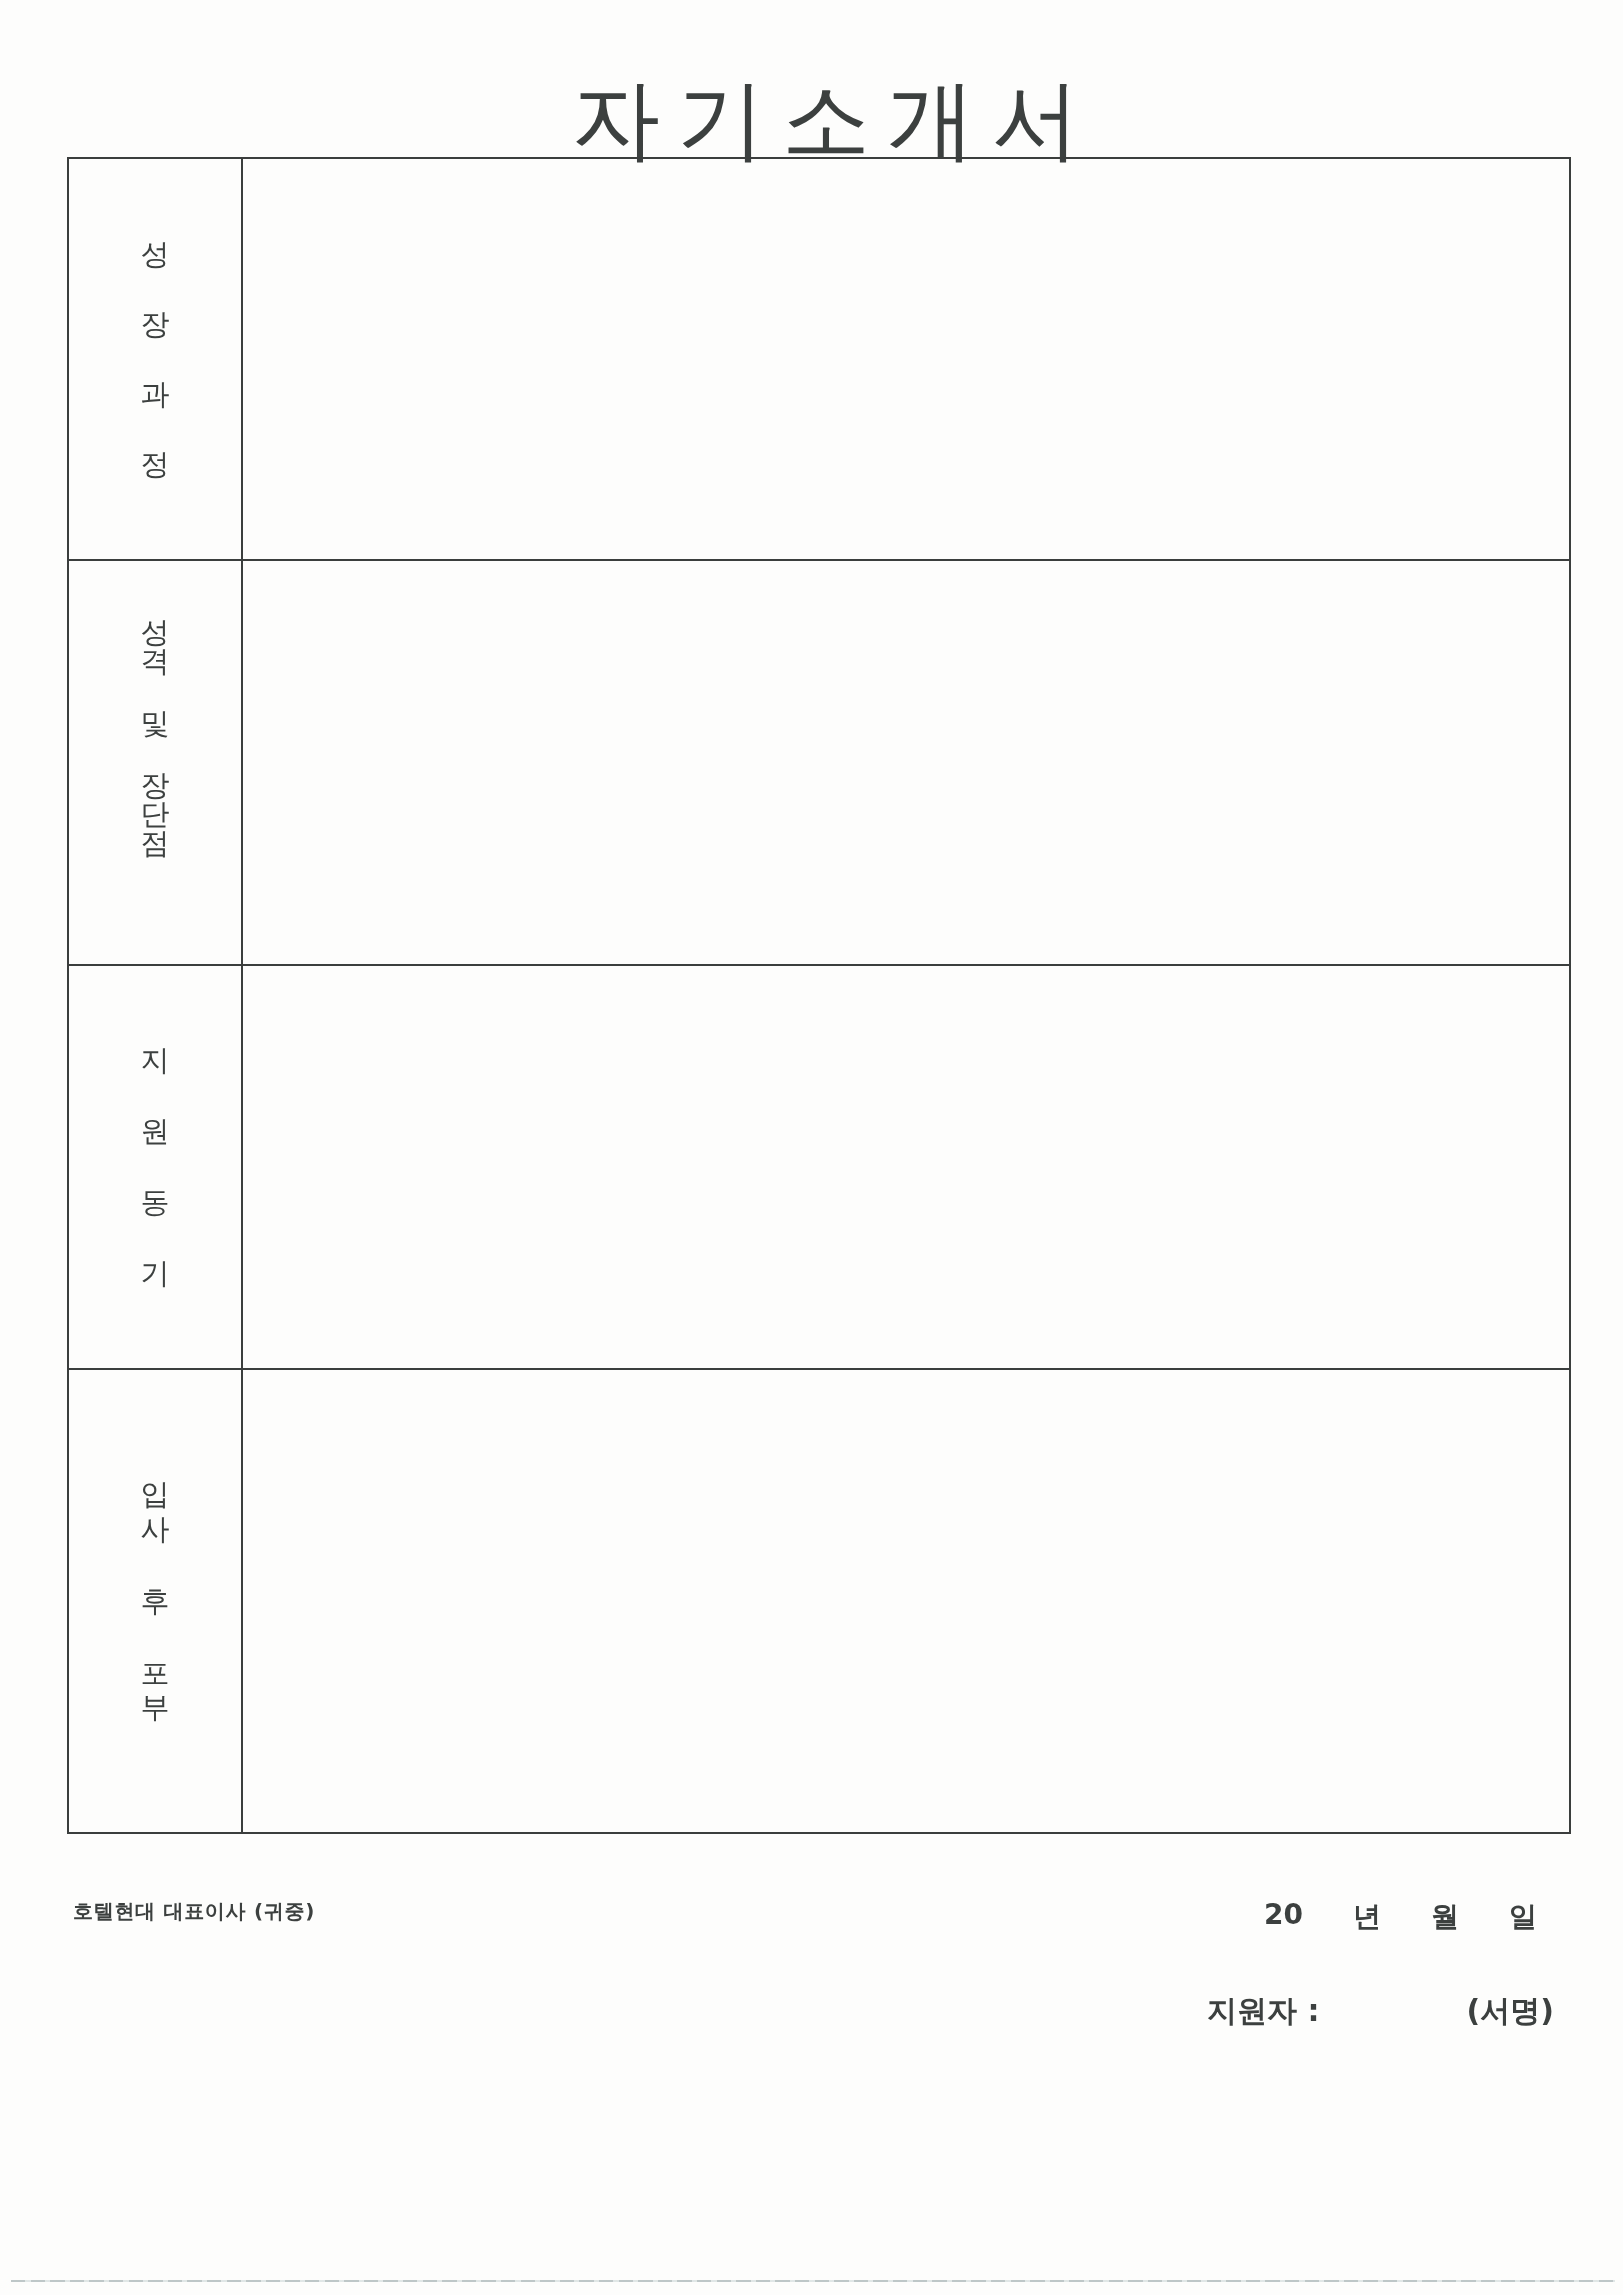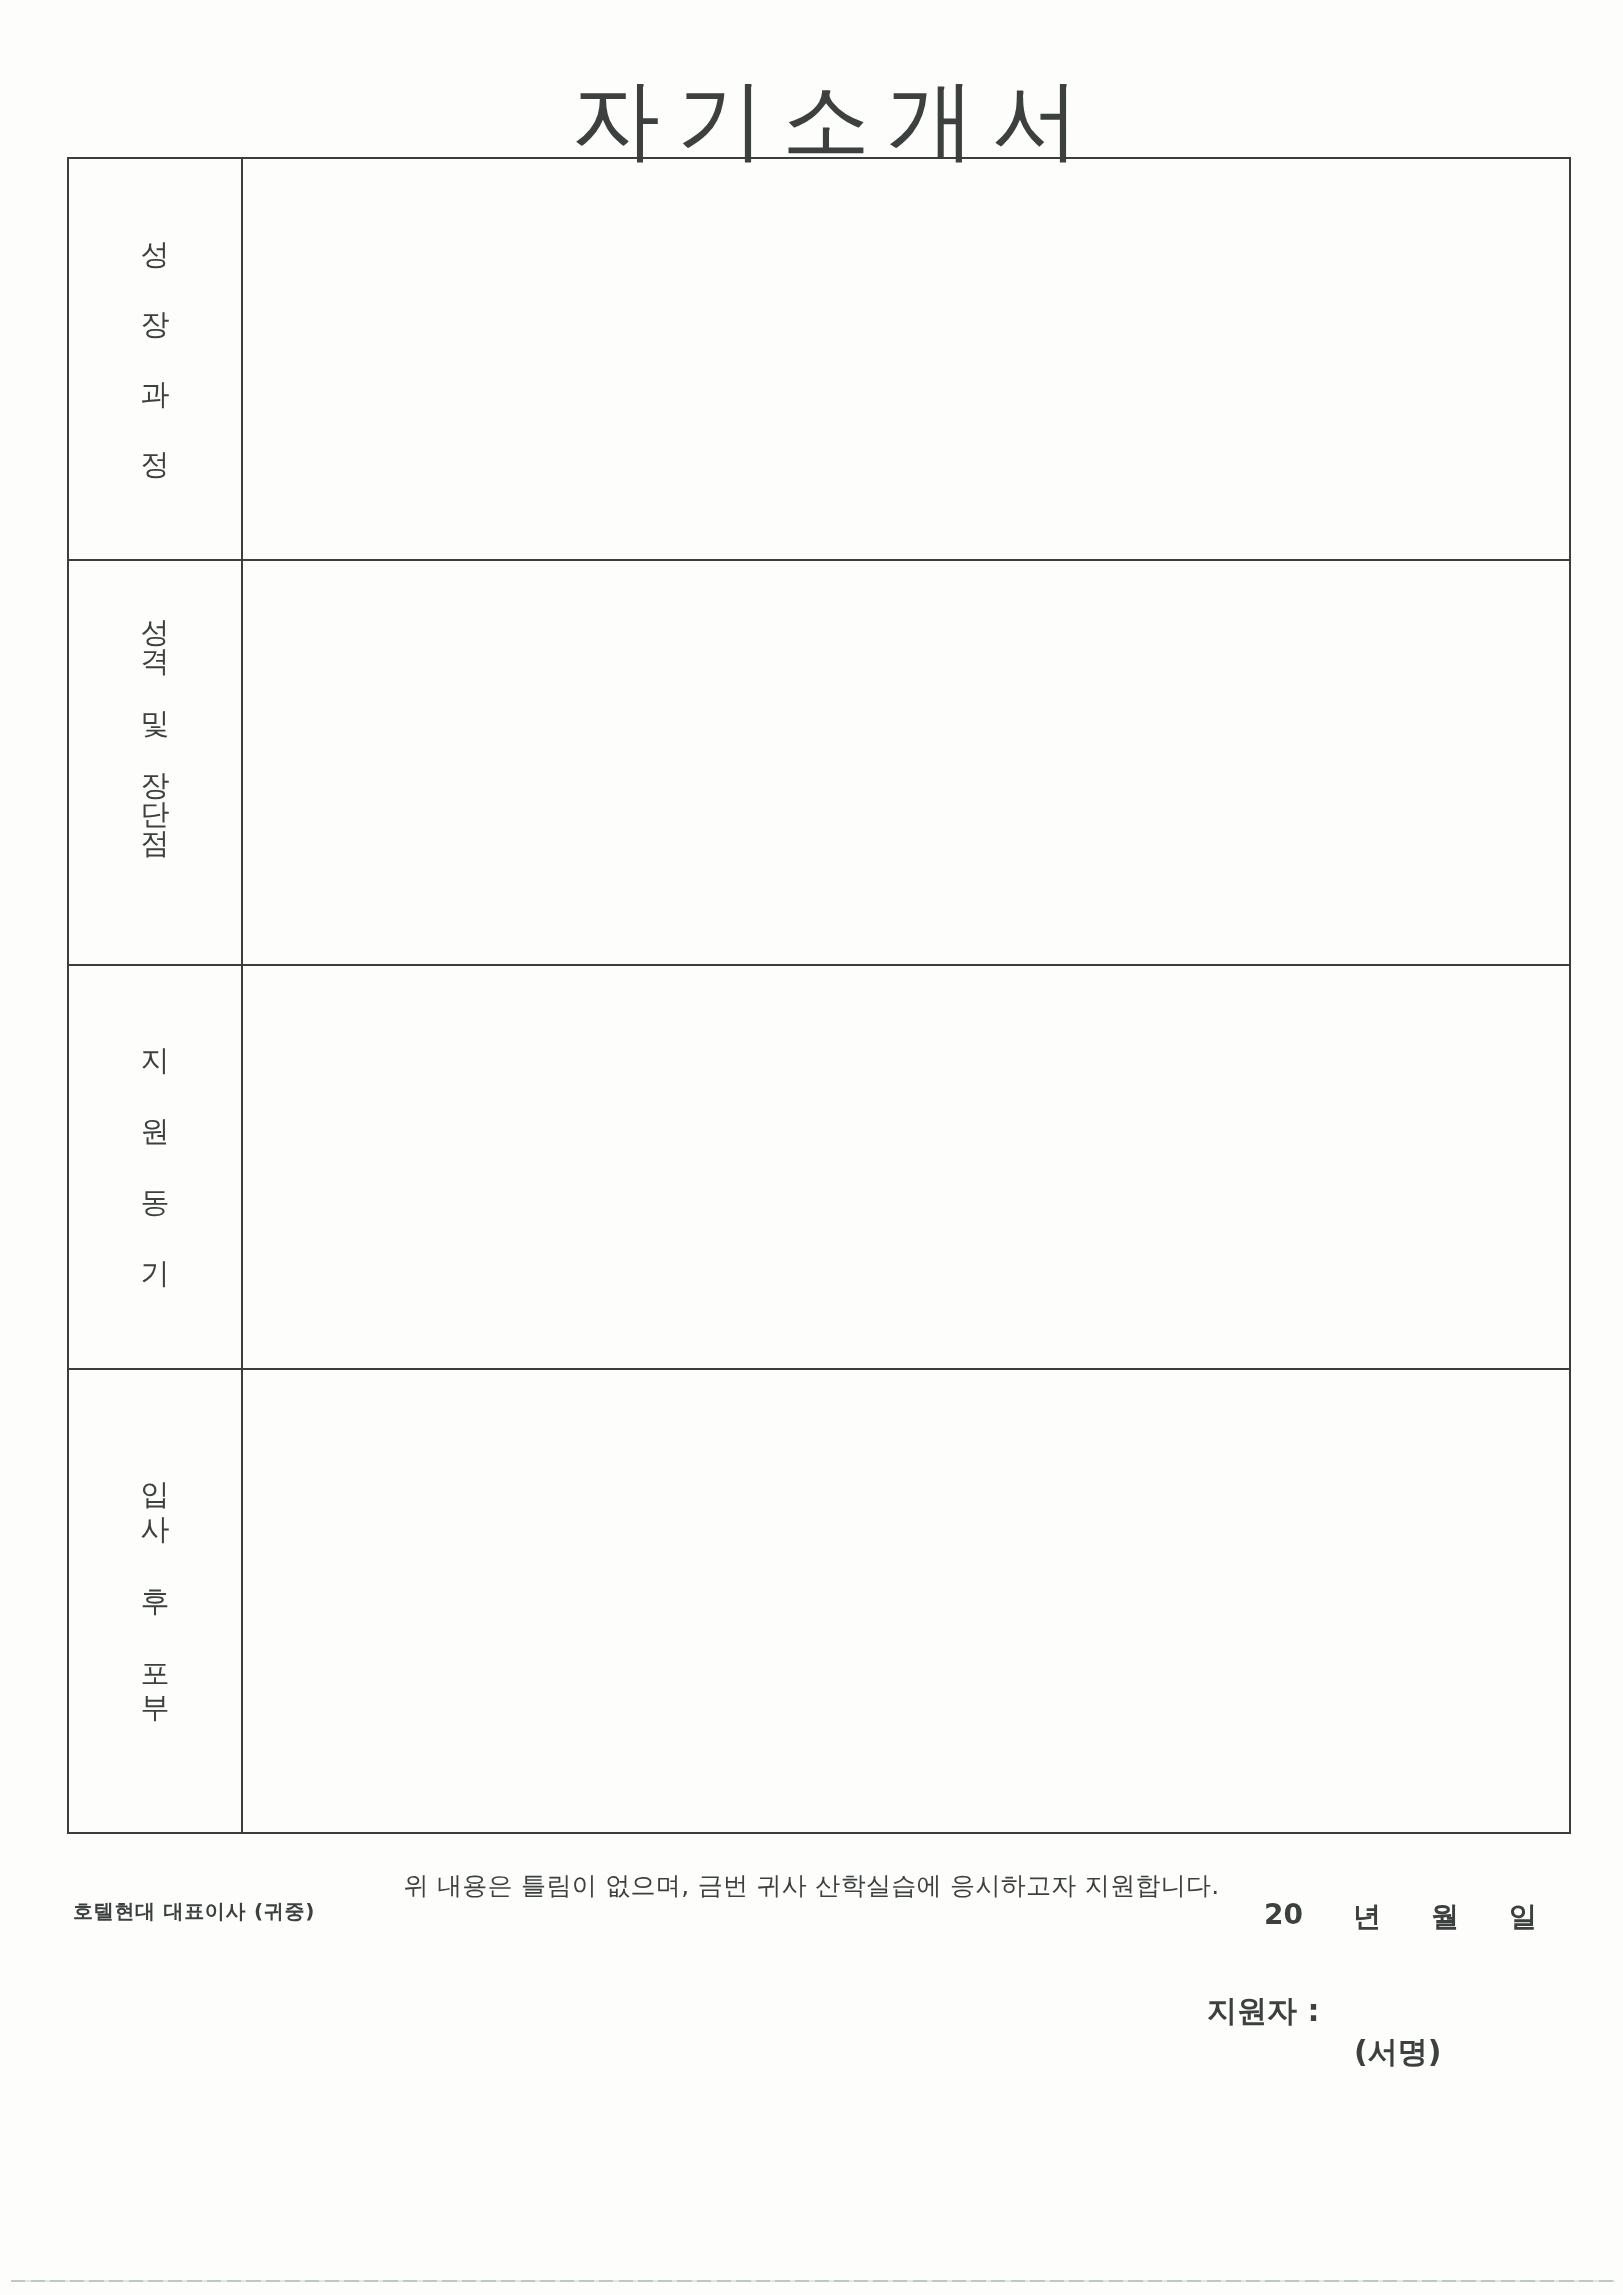--- a/index.html
+++ b/index.html
@@ -118,21 +118,20 @@
   }
   .applicant-line {
     position: absolute;
     left: 1207px;
     top: 1991px;
     display: flex;
     font-size: 30px;
     font-weight: 700;
     color: var(--ink);
     white-space: nowrap;
-    flex-direction: column;
   }
   .applicant-line .signature { margin-left: 147px; }
 
   
   .scan-artifact {
     position: absolute;
     left: 10.5px;
     top: 2280px;
     width: 1604px;
     height: 2px;
@@ -222,21 +221,20 @@
             <div class="vgroup">
               <div class="vchar">포</div>
               <div class="vchar">부</div>
             </div>
           </div>
         </div>
         <div class="content-cell"></div>
       </div>
     </div>
 
-  <p class="statement">위 내용은 틀림이 없으며, 금번 귀사 산학실습에 응시하고자 지원합니다.</p>
 
   <div class="date-line">
     <span>20</span>
     <span>년</span>
     <span>월</span>
     <span>일</span>
   </div>
 
   <div class="recipient">호텔현대 대표이사 (귀중)</div>
 

